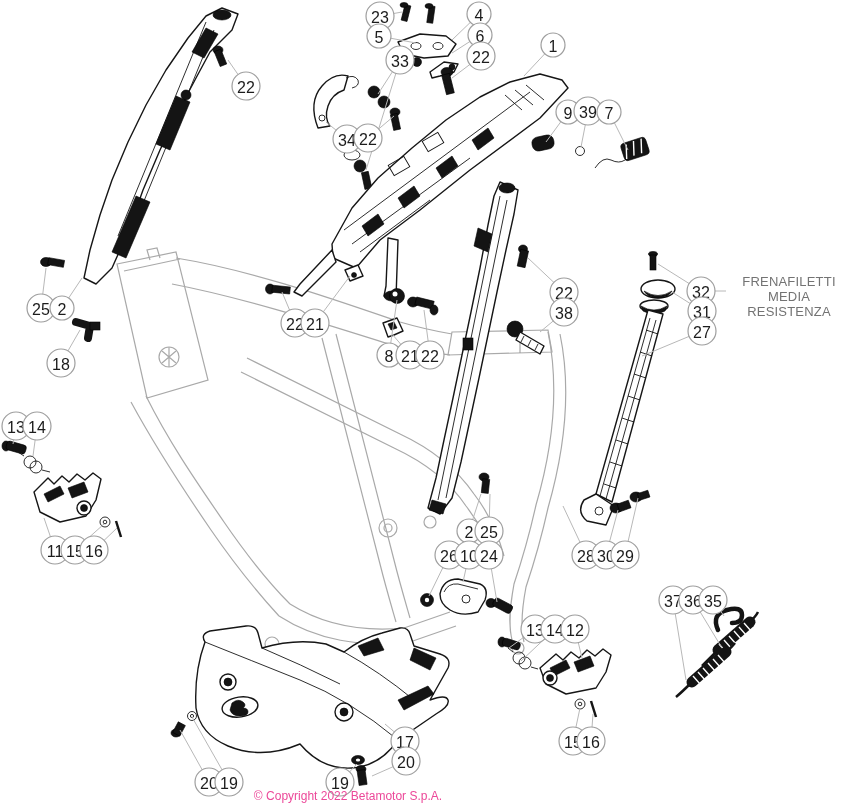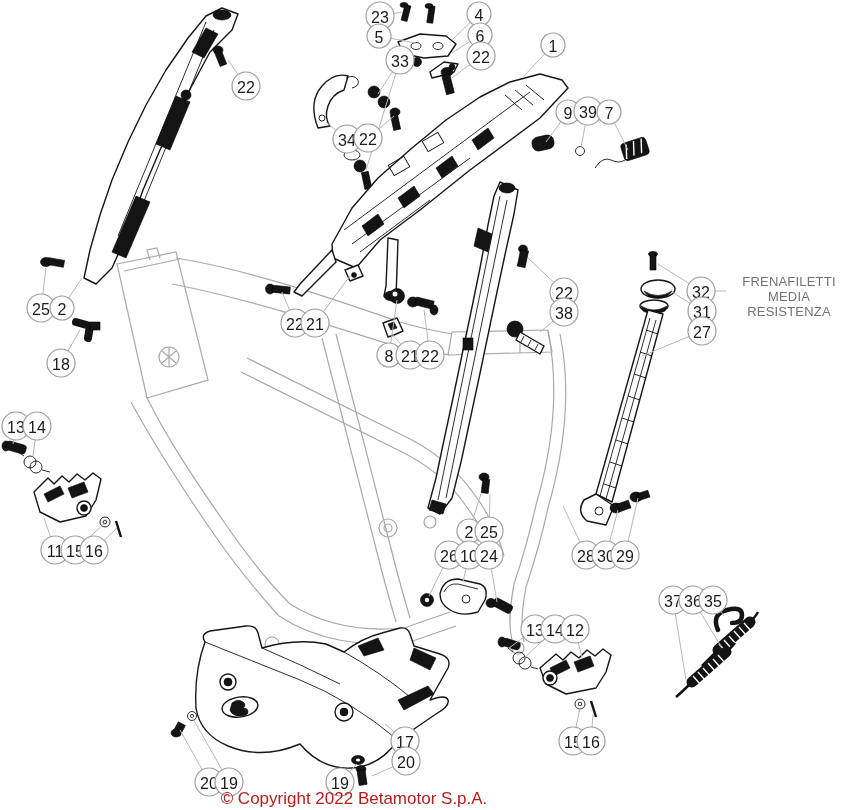--- a/index.html
+++ b/index.html
@@ -7,22 +7,22 @@
         font-family:"Liberation Sans", sans-serif;padding-left:40px;}
   #art{position:absolute;left:0;top:0;}
   .fr{stroke:#a9a9a9;stroke-width:1.2;fill:none;}
   .frf{stroke:#a9a9a9;stroke-width:1.2;fill:#fff;}
   .ol{stroke:#161616;stroke-width:1.4;fill:#fff;stroke-linejoin:round;}
   .dk{fill:#141414;stroke:#000;stroke-width:.6;}
   .hl{stroke:#161616;stroke-width:.9;fill:none;}
   .wt{stroke:#fff;stroke-width:1.4;fill:none;}
   .note{position:absolute;left:726px;top:274px;width:126px;text-align:center;
         font-size:13px;line-height:15px;color:#737373;letter-spacing:.2px;}
-  .copyright{position:absolute;left:184px;top:789px;width:340px;text-align:center;
-        font-size:17px;color:#b91c1c;}
+  .copyright{position:absolute;left:178px;top:789px;width:340px;text-align:center;
+        font-size:12px;color:#ec4899;}
 </style>
 </head>
 <body>
 
 <div id="page">
 <svg id="art" width="852" height="810" viewBox="0 0 852 810">
 
   <g>
     <path class="frf" d="M117,264 L176,252 L208,380 L147,398 Z"></path>
     <path class="fr" d="M124,271 L180,259"></path>

